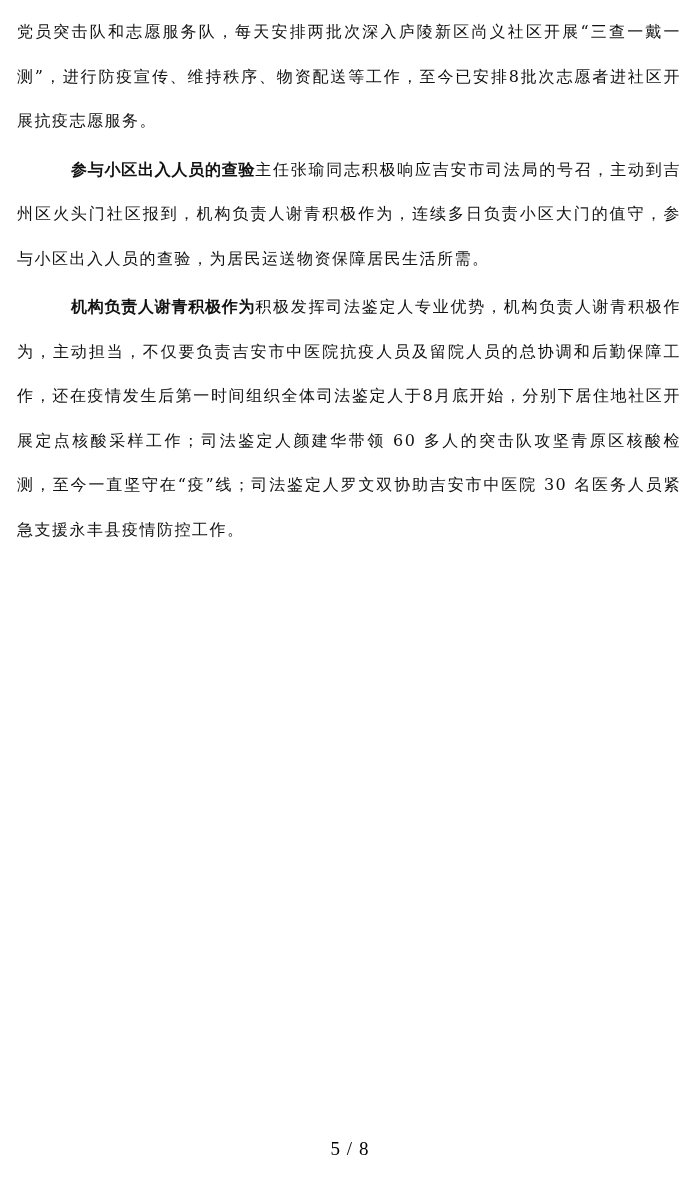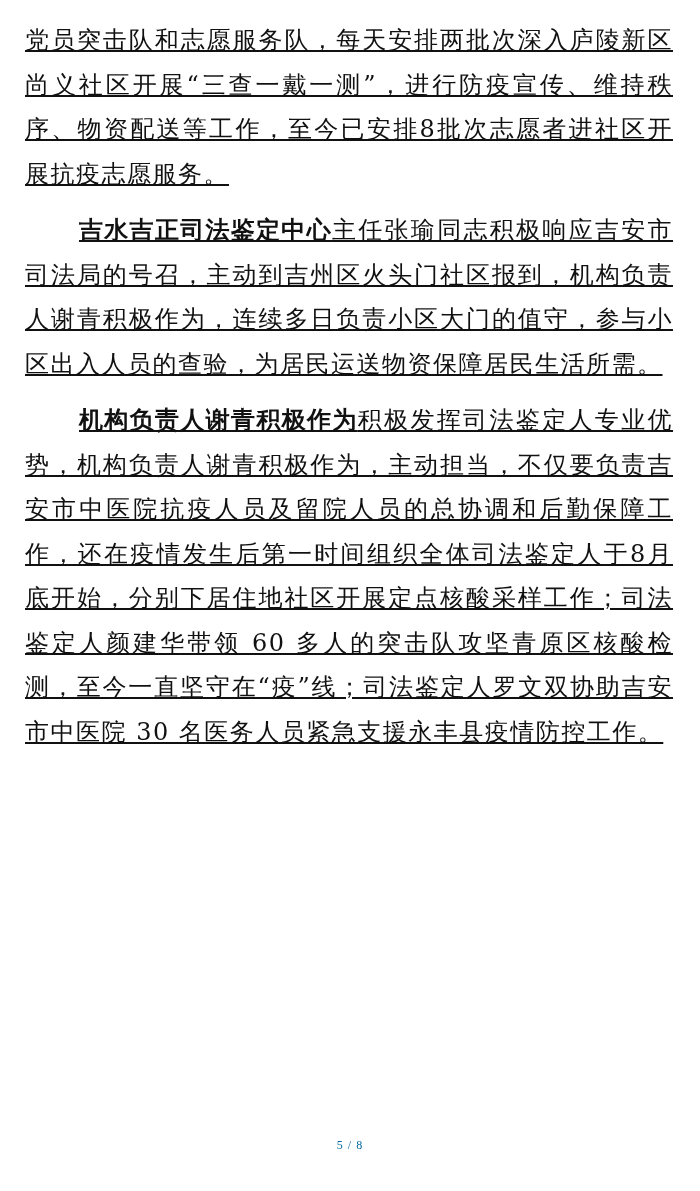--- a/index.html
+++ b/index.html
@@ -14,58 +14,57 @@
       overflow: hidden;
       color: #111111;
     }
     .page-body {
       position: absolute;
       left: 13px;
       top: 6px;
       width: 672px;
     }
     .para {
-      margin: 12px;
+      margin: 4px;
       font-family: "DejaVu Serif", "Liberation Serif", serif;
-      font-size: 24px;
+      font-size: 16px;
       line-height: 44.5px;
       letter-spacing: 1.5px;
       text-align: justify;
       text-justify: inter-character;
       font-weight: 300;
-      text-decoration: underline;
     }
     .para.indent {
       text-indent: 54px;
     }
     .org {
       font-family: "DejaVu Sans", "Liberation Sans", sans-serif;
       font-weight: 700;
       letter-spacing: 0.5px;
     }
     .page-number {
       position: absolute;
       left: 0;
       width: 700px;
       top: 1138px;
       text-align: center;
       font-family: "Liberation Serif", "DejaVu Serif", serif;
-      font-size: 12px;
-      color: #0369a1;
+      font-size: 19px;
+      color: #000000;
       letter-spacing: 1px;
     }
   </style>
 </head>
 <body>
 
 <div class="page-body">
   <p class="para">
     <span>党员突击队和志愿服务队，每天安排两批次深入庐陵新区尚义社区开展“三查一戴一测”，进行防疫宣传、维持秩序、物资配送等工作，至今已安排8批次志愿者进社区开展抗疫志愿服务。</span>
   </p>
   <p class="para indent">
-    <span class="org">吉水吉正司法鉴定中心</span><span>主任张瑜同志积极响应吉安市司法局的号召，主动到吉州区火头门社区报到，机构负责人谢青积极作为，连续多日负责小区大门的值守，参与小区出入人员的查验，为居民运送物资保障居民生活所需。</span>
+    <span class="org">参与小区出入人员的查验</span><span>主任张瑜同志积极响应吉安市司法局的号召，主动到吉州区火头门社区报到，机构负责人谢青积极作为，连续多日负责小区大门的值守，参与小区出入人员的查验，为居民运送物资保障居民生活所需。</span>
   </p>
   <p class="para indent">
     <span class="org">机构负责人谢青积极作为</span><span>积极发挥司法鉴定人专业优势，机构负责人谢青积极作为，主动担当，不仅要负责吉安市中医院抗疫人员及留院人员的总协调和后勤保障工作，还在疫情发生后第一时间组织全体司法鉴定人于8月底开始，分别下居住地社区开展定点核酸采样工作；司法鉴定人颜建华带领 60 多人的突击队攻坚青原区核酸检测，至今一直坚守在“疫”线；司法鉴定人罗文双协助吉安市中医院 30 名医务人员紧急支援永丰县疫情防控工作。</span>
   </p>
 </div>
 
 <div class="page-number">5 / 8</div>
 
 </body></html>

